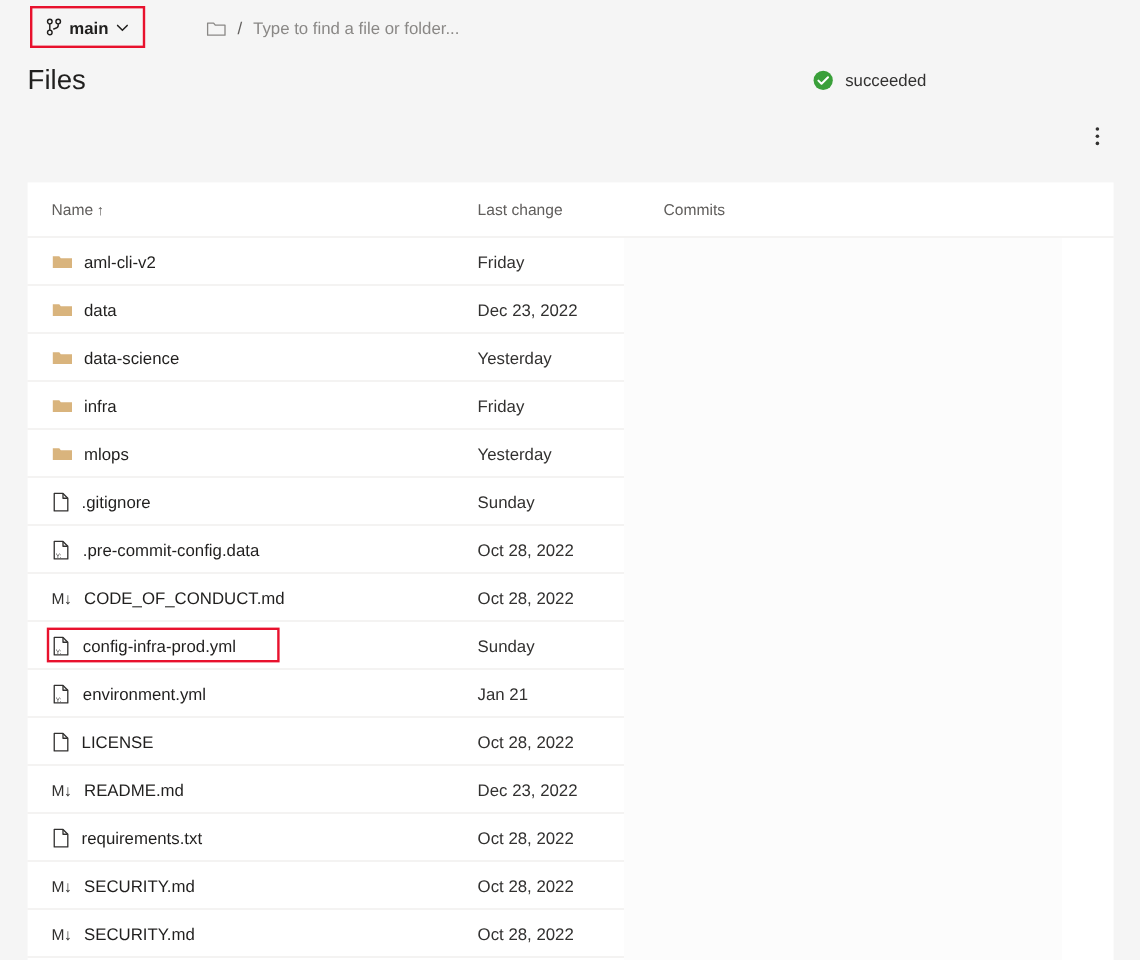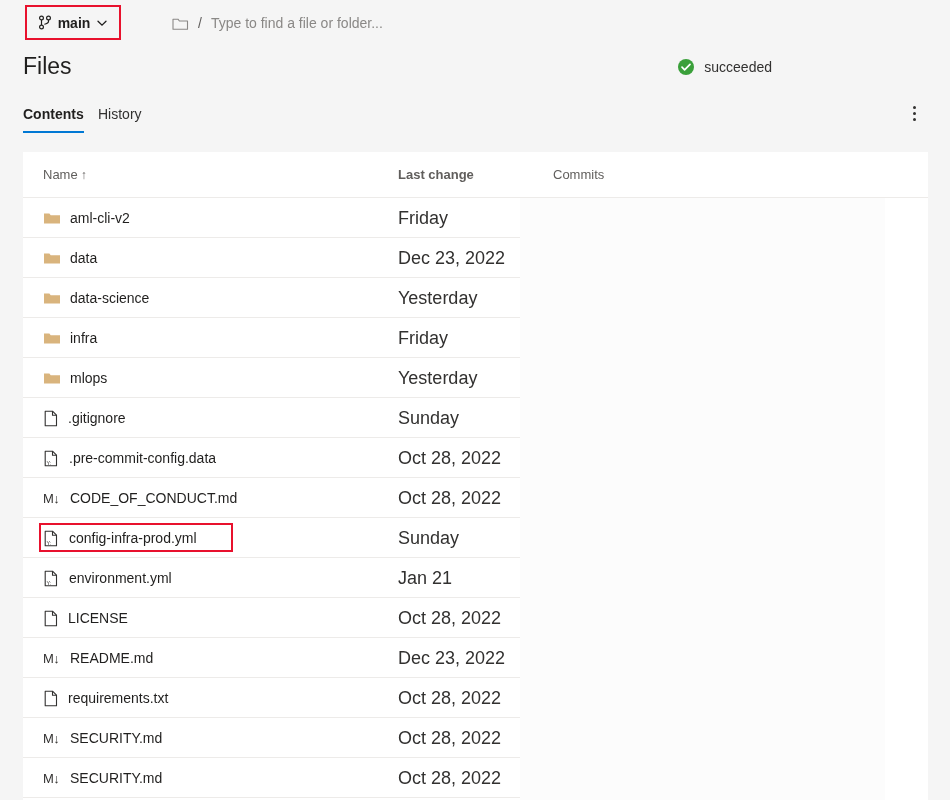--- a/index.html
+++ b/index.html
@@ -102,42 +102,42 @@
     width: 365px; height: 602px;
     background: #fcfcfc;
   }
   .thead {
     position: absolute; left: 0; top: 0; width: 905px; height: 46px;
     border-bottom: 1px solid #edebe9;
     display: flex; align-items: center;
   }
   .th { font-size: 13px; color: #605e5c; position: absolute; }
   .th.c0 { left: 20px; display: flex; align-items: center; gap: 3px; }
-  .th.c1 { left: 375px; font-weight: bold; }
+  .th.c1 { left: 375px; }
   .th.c2 { left: 530px; }
   .sort-arrow { font-size: 12px; color: #605e5c; }
 
   .rows { position: absolute; left: 0; top: 46px; width: 905px; }
   .row {
     position: relative; height: 40px;
     display: flex; align-items: center;
     cursor: pointer;
   }
   .row::after {
     content: ""; position: absolute; left: 0; bottom: 0;
     width: 497px; height: 1px; background: #edebe9;
   }
   .cell-name {
     position: absolute; left: 20px;
     display: flex; align-items: center; gap: 9px;
     font-size: 14px; color: #201f1e;
   }
   .cell-date {
     position: absolute; left: 375px;
-    font-size: 18px; color: #323130;
+    font-size: 14px; color: #323130;
   }
   .hl-box {
     position: absolute; left: 16px; top: 5px;
     height: 29px; border: 2px solid #e8112d;
     pointer-events: none;
   }
 
   
   .ic { display: inline-flex; align-items: center; justify-content: center; flex: none; }
   .md-glyph {
@@ -200,37 +200,20 @@
 
     <button class="more-btn">
       <span class="dots ic">
         <i></i>
           <i></i>
           <i></i>
       </span>
     </button>
   </div>
 
-  <div class="tabs">
-    <div class="tab t0">
-      <span>Contents</span>
-    </div>
-    <div class="tab t1">
-      <span>History</span>
-    </div>
-    <button class="expand-btn">
-      <span class="ic">
-        <svg width="17" height="17" viewBox="0 0 17 17">
-          <path d="M10.3 2.6h4.1v4.1" fill="none" stroke="#323130" stroke-width="1.3" stroke-linecap="round" stroke-linejoin="round"></path>
-          <path d="M6.7 14.4H2.6v-4.1" fill="none" stroke="#323130" stroke-width="1.3" stroke-linecap="round" stroke-linejoin="round"></path>
-          <path d="M14.4 2.6L2.6 14.4" fill="none" stroke="#323130" stroke-width="1.3" stroke-linecap="round"></path>
-        </svg>
-      </span>
-    </button>
-  </div>
 
   <div class="card">
     <div class="commits-fill"></div>
 
     <div class="thead">
       <div class="th c0">
         <span>Name</span>
         <span class="sort-arrow">↑</span>
       </div>
       <div class="th c1">

